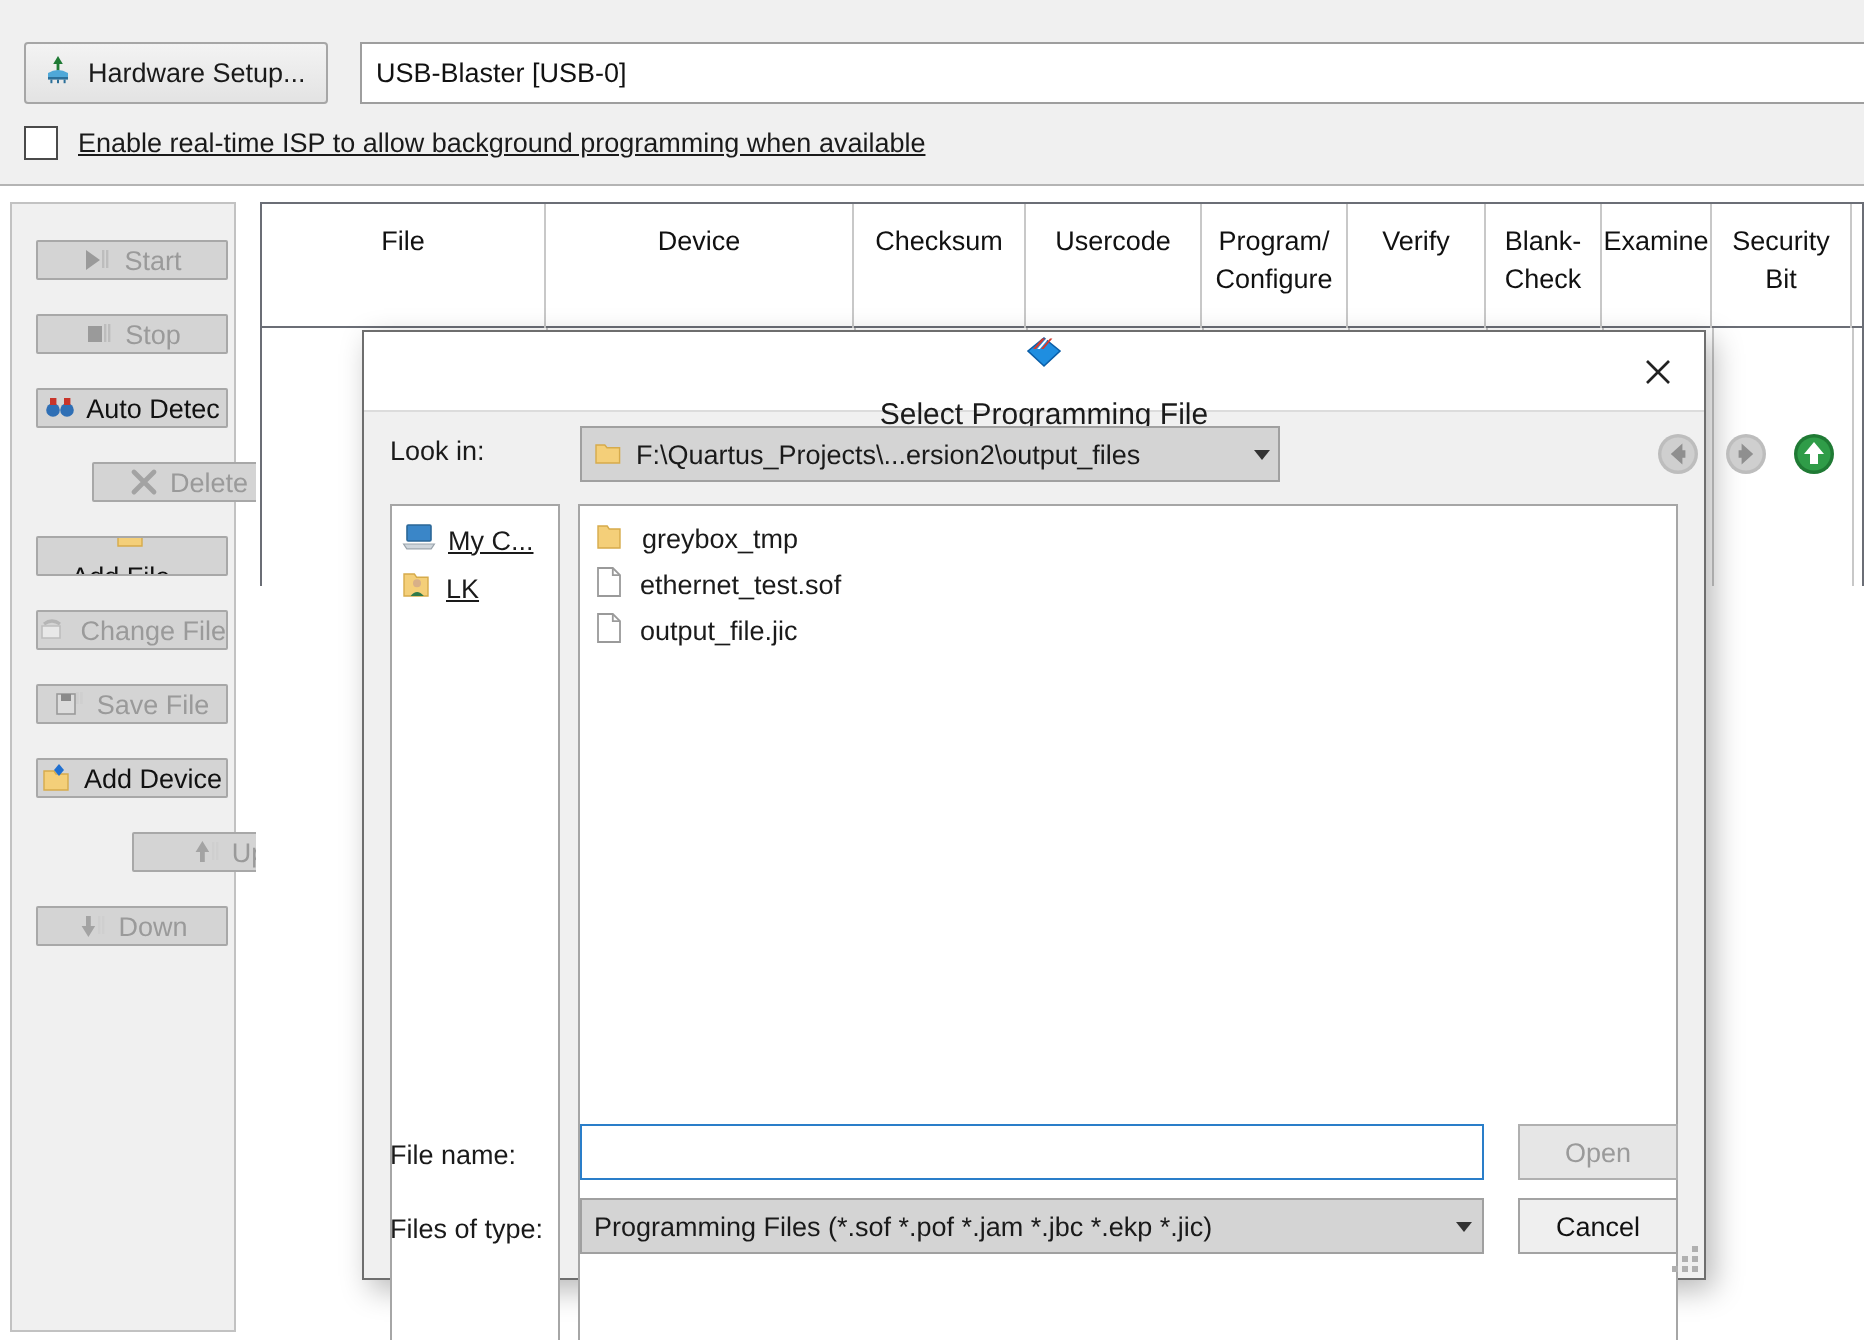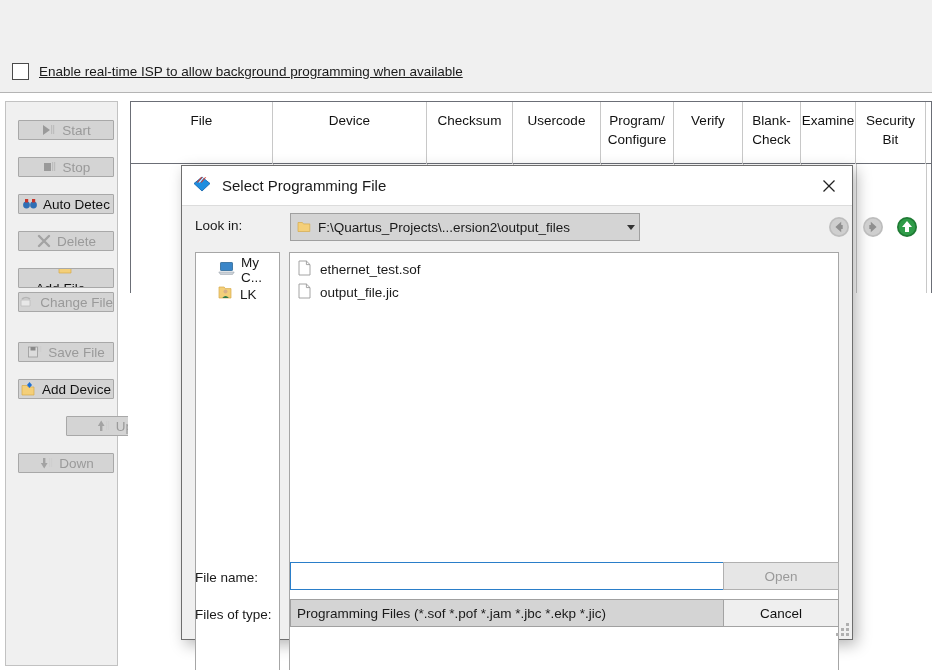--- a/index.html
+++ b/index.html
@@ -91,21 +91,21 @@
   
   .dlg {
     position: absolute; left: 181px; top: 165px; width: 672px; height: 475px;
     background: #f0f0f0;
     border: 1px solid #6e6e6e;
     box-shadow: 4px 5px 14px rgba(0,0,0,0.28);
   }
   .dlg-title {
     position: relative; height: 40px; background: #ffffff;
     border-bottom: 1px solid #dcdcdc;
-    display: flex; align-items: center; padding-left: 10px; gap: 10px;
+    display: flex; align-items: center; padding-left: 10px; gap: 10px; flex-direction: column;
   }
   .dlg-title .ttl { font-size: 15px; color: #1a1a1a; }
   .dlg-close {
     position: absolute; right: 0; top: 0; width: 46px; height: 39px;
     display: flex; align-items: center; justify-content: center;
     cursor: default;
   }
   .dlg-close svg { display: block; }
 
   .lookin-row {
@@ -125,21 +125,21 @@
   }
 
   .places {
     position: absolute; left: 13px; top: 86px; width: 85px; height: 463px;
     height: 465px; background: #ffffff; border: 1px solid #a6a6a6;
     padding: 5px 0 0 0;
   }
   .places { height: 465px; }
   .place-item {
     display: flex; align-items: center; gap: 6px; height: 24px;
-    padding-left: 22px; font-size: 13.5px; cursor: default;
+    padding-left: 5px; font-size: 13.5px; cursor: default; text-decoration: underline;
   }
   .filelist {
     position: absolute; left: 107px; top: 86px; right: 13px; height: 465px;
     background: #ffffff; border: 1px solid #a6a6a6; padding: 5px 0 0 0;
   }
   .file-item {
     display: flex; align-items: center; gap: 9px; height: 23px;
     padding-left: 8px; font-size: 13.5px; cursor: default;
   }
 
@@ -152,21 +152,21 @@
   }
   .ftype-label { position: absolute; left: 13px; top: 441px; font-size: 13.5px; }
   .ftype-combo {
     position: absolute; left: 108px; top: 433px; width: 452px; height: 28px;
     background: #d4d4d4; border: 1px solid #a0a0a0;
     display: flex; align-items: center; padding: 0 5px 0 6px;
     font-size: 13.5px; cursor: default;
   }
   .ftype-combo .txt { flex: 1; white-space: nowrap; overflow: hidden; }
   .dlg-btn {
-    position: absolute; right: 13px; width: 116px; height: 28px;
+    position: absolute; right: 13px; width: 80px; height: 28px;
     border: 1px solid #b0b0b0; background: #e6e6e6;
     display: flex; align-items: center; justify-content: center;
     font-size: 13.5px; color: #9a9a9a; cursor: default;
   }
   .dlg-btn.on { color: #111; border: 1px solid #a3a3a3; background: #efefef; }
   .btn-open { top: 396px; }
   .btn-cancel { top: 433px; }
   .grip { position: absolute; right: 3px; bottom: 3px; width: 13px; height: 13px; }
   .grip i { position: absolute; width: 3px; height: 3px; background: #b0b0b0; }
 
@@ -176,20 +176,39 @@
     flex: none;
   }
   .folder-ico { width: 14px; height: 14px; flex: none; }
 </style>
 </head>
 <body>
 
 <div id="root">
 
   <div class="top-bar">
+    <div class="hw-row">
+      <div class="hw-button">
+        <span class="ico">
+          <svg width="16" height="16" viewBox="0 0 16 16">
+            <path d="M8 1 L10.4 5 H5.6 Z" fill="#1f7a34"></path>
+            <rect x="7.3" y="4.3" width="1.4" height="4" fill="#1f7a34"></rect>
+            <path d="M3 9.5 q5-3 10 0 v2 H3 Z" fill="#4fa8d8"></path>
+            <rect x="3" y="11.5" width="10" height="1.3" fill="#2b6f99"></rect>
+            <rect x="4.2" y="12.8" width="1" height="1.8" fill="#2b6f99"></rect>
+            <rect x="7.5" y="12.8" width="1" height="1.8" fill="#2b6f99"></rect>
+            <rect x="10.8" y="12.8" width="1" height="1.8" fill="#2b6f99"></rect>
+          </svg>
+        </span>
+        <span>Hardware Setup...</span>
+      </div>
+      <div class="hw-field">
+        <span>USB-Blaster [USB-0]</span>
+      </div>
+    </div>
     <div class="isp-row">
       <span class="cbx"></span>
       <span class="isp-label">Enable real-time ISP to allow background programming when available</span>
     </div>
   </div>
 
   <div class="left-panel" id="sidePanel">
       <div class="side-btn" style="top: 18px;">
         <span class="ico"><svg width="16" height="16" viewBox="0 0 16 16">
             <path d="M2 3 L9 8 L2 13 Z" fill="#9a9a9a"></path>
@@ -208,36 +227,36 @@
       </div>
       <div class="side-btn enabled" style="top: 92px;">
         <span class="ico"><svg width="16" height="16" viewBox="0 0 16 16">
             <circle cx="4.5" cy="9" r="3.4" fill="#2f6fb5"></circle>
             <circle cx="11.5" cy="9" r="3.4" fill="#2f6fb5"></circle>
             <rect x="3" y="3" width="3.2" height="3.5" fill="#c8342a"></rect>
             <rect x="10" y="3" width="3.2" height="3.5" fill="#c8342a"></rect>
           </svg></span>
         <span>Auto Detec</span>
       </div>
-      <div class="side-btn" style="top: 129px;">
+      <div class="side-btn" style="top: 129px; margin-left: 28px;">
         <span class="ico"><svg width="16" height="16" viewBox="0 0 16 16">
             <path d="M3 3 L13 13 M13 3 L3 13" stroke="#a3a3a3" stroke-width="2.4" stroke-linecap="round"></path>
           </svg></span>
         <span>Delete</span>
       </div>
       <div class="side-btn enabled" style="top: 166px; flex-direction: column;">
         <span class="ico"><svg width="16" height="16" viewBox="0 0 16 16">
             <path d="M1 3 h5 l1 1.5 h6 V13 H1 Z" fill="#f4cf79" stroke="#d6ab4b" stroke-width="0.7"></path>
             <rect x="7.5" y="1.5" width="1.6" height="6" fill="#c8342a"></rect>
             <rect x="10" y="1.5" width="1.6" height="6" fill="#ffffff" stroke="#888" stroke-width="0.4"></rect>
             <rect x="12.3" y="1.5" width="1.6" height="6" fill="#c8342a"></rect>
           </svg></span>
         <span>Add File...</span>
       </div>
-      <div class="side-btn" style="top: 190px; justify-content: space-between;">
+      <div class="side-btn" style="top: 203px; justify-content: space-between;">
         <span class="ico"><svg width="16" height="16" viewBox="0 0 16 16">
             <path d="M3 5 q4-3 8 0" stroke="#b5b5b5" stroke-width="1.6" fill="none"></path>
             <path d="M2 12 h9 v-6 H2 Z" fill="#e8e8e8" stroke="#bdbdbd" stroke-width="0.8"></path>
           </svg></span>
         <span>Change File</span>
       </div>
       <div class="side-btn" style="top: 240px;">
         <span class="ico"><svg width="16" height="16" viewBox="0 0 16 16">
             <rect x="1.5" y="3" width="9" height="10" fill="#dcdcdc" stroke="#9a9a9a" stroke-width="0.8"></rect>
             <rect x="3.5" y="3" width="5" height="3.5" fill="#8a8a8a"></rect>
@@ -373,20 +392,26 @@
           <span><svg width="16" height="15" viewBox="0 0 16 15">
               <path d="M1 2 h5.2 l1.1 1.6 H13 V13 H1 Z" fill="#f4cf79" stroke="#d6ab4b" stroke-width="0.7"></path>
               <circle cx="7.5" cy="6.6" r="2" fill="#d8b088"></circle>
               <path d="M4.3 13 q3.2-4 6.6 0 Z" fill="#2f7a4a"></path>
             </svg></span>
           <span>LK</span>
         </div>
       </div>
     <div class="filelist" id="filelist">
         <div class="file-item">
+          <span><svg width="14" height="15" viewBox="0 0 14 15">
+              <path d="M1 2 h4.6 l1 1.5 H12 V13 H1 Z" fill="#f4cf79" stroke="#d6ab4b" stroke-width="0.7"></path>
+            </svg></span>
+          <span>greybox_tmp</span>
+        </div>
+        <div class="file-item">
           <span><svg width="13" height="16" viewBox="0 0 13 16">
               <path d="M1 1 h7.4 L12 4.6 V15 H1 Z" fill="#ffffff" stroke="#9a9a9a" stroke-width="0.9"></path>
               <path d="M8.4 1 V4.6 H12" fill="none" stroke="#9a9a9a" stroke-width="0.9"></path>
             </svg></span>
           <span>ethernet_test.sof</span>
         </div>
         <div class="file-item">
           <span><svg width="13" height="16" viewBox="0 0 13 16">
               <path d="M1 1 h7.4 L12 4.6 V15 H1 Z" fill="#ffffff" stroke="#9a9a9a" stroke-width="0.9"></path>
               <path d="M8.4 1 V4.6 H12" fill="none" stroke="#9a9a9a" stroke-width="0.9"></path>

